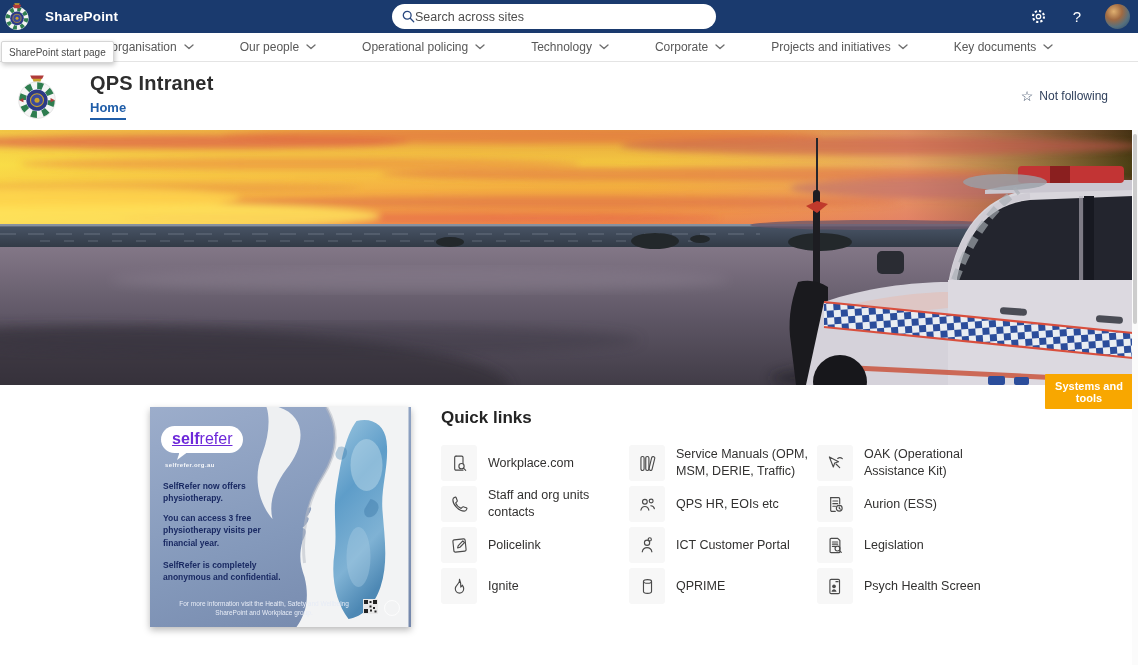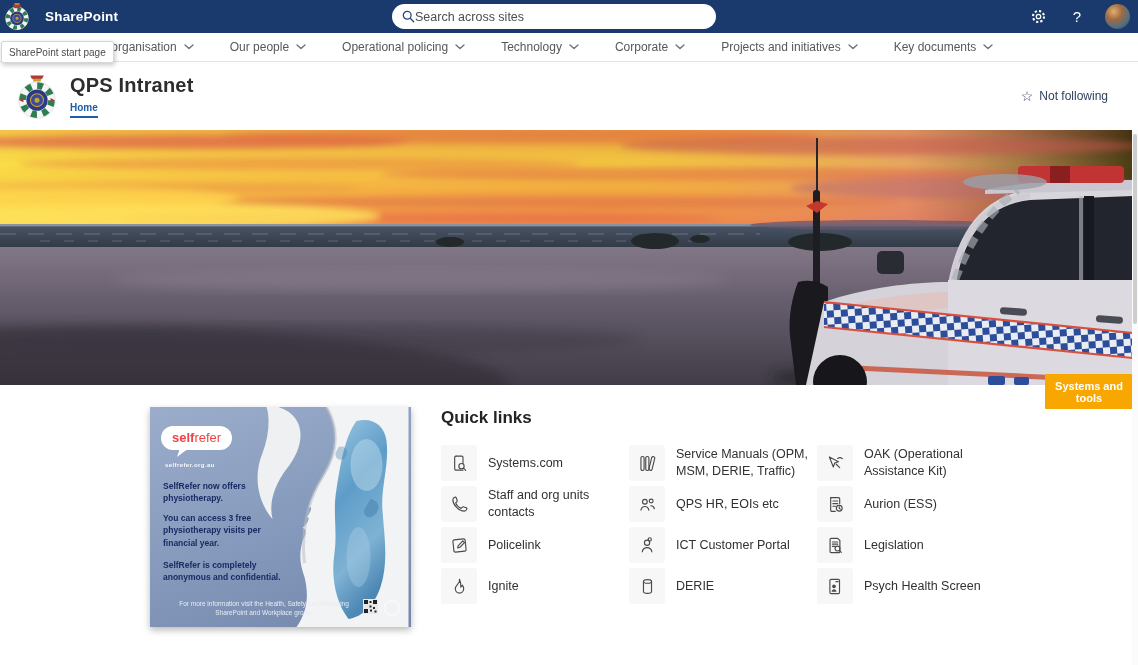--- a/index.html
+++ b/index.html
@@ -16,33 +16,33 @@
                      color:#333; font-family:"Liberation Sans", sans-serif; }
   .searchbox input::placeholder { color:#4d4d4d; }
   .tb-right { margin-left:auto; display:flex; align-items:center; gap:17px; padding-right:8px; }
   .tb-iconbtn { color:#fff; display:flex; align-items:center; justify-content:center; width:22px; height:22px; cursor:pointer; }
   .help-glyph { font-size:15px; color:#fff; }
   .avatar { width:25px; height:25px; border-radius:50%;
             background:radial-gradient(circle at 35% 30%, #e0b070 0%, #a06a42 35%, #55707f 65%, #2e4460 100%); }
 
   
   .navbar { height:29px; background:#fff; border-bottom:1px solid #e4e4e4; display:flex; align-items:center;
-            padding-left:88px; gap:36px; position:relative; }
+            padding-left:88px; gap:46px; position:relative; }
   .nav-item { display:flex; align-items:center; gap:7px; font-size:12px; color:#585858; cursor:pointer; white-space:nowrap; }
   .chev svg { display:block; }
   .start-tooltip { position:absolute; left:1px; top:8px; height:22px; background:#fff; border:1px solid #d6d6d6;
                    box-shadow:1px 2px 5px rgba(0,0,0,.22); border-radius:2px; display:flex; align-items:center;
                    padding:0 7px; font-size:10px; color:#4a4a4a; z-index:6; white-space:nowrap; }
 
   
-  .site-header { height:68px; display:flex; align-items:center; padding:0 16px; background:#fff; }
+  .site-header { height:68px; display:flex; align-items:center; padding:0 16px; background:#fff;gap:20px; }
   .site-logo { width:42px; height:46px; margin-top:2px; }
   .site-info { margin-left:12px; }
   .site-title { font-size:20px; font-weight:bold; color:#2d2d2d; letter-spacing:.2px; }
-  .site-tab { display:inline-block; margin-top:5px; font-size:10px; font-weight:bold; color:#1f5da8;
+  .site-tab { display:inline-block; margin-top:5px; font-size:13px; font-weight:bold; color:#1f5da8;
               border-bottom:2.5px solid #1f5da8; padding-bottom:3px; cursor:pointer; }
   .follow { margin-left:auto; margin-right:14px; display:flex; align-items:center; gap:6px; font-size:12px;
             color:#30405c; cursor:pointer; }
   .star { font-size:14px; color:#3a4a63; line-height:1; }
 
   
   .hero { height:255px; width:1133px; position:relative; overflow:hidden; background:#e8a93f; }
   .hero svg.scene { position:absolute; inset:0; width:100%; height:100%; }
 
   .systems-btn { position:absolute; top:374px; right:5px; width:88px; height:35px; background:#f8a700;
@@ -55,21 +55,21 @@
 
   
   .content { display:flex; padding:22px 0 0 150px; background:#fff; }
 
   
   .poster { width:261px; height:220px; position:relative; overflow:hidden; flex:none;
             background:linear-gradient(160deg,#9cadcb 0%, #8499bb 55%, #7487ab 100%);
             box-shadow:0 3px 7px rgba(0,0,0,.28); }
   .poster .face-svg { position:absolute; right:0; top:0; height:220px; width:175px; }
   .bubble { position:absolute; left:11px; top:19px; background:#fff; border-radius:14px; padding:4px 11px 5px;
-            font-size:13px; color:#ef4444; z-index:2; }
+            font-size:16px; color:#6d28d9; z-index:2;text-decoration:underline; }
   .bubble:after { content:""; position:absolute; left:18px; bottom:-7px; border:6px solid transparent;
                   border-top-color:#fff; border-left-color:#fff; transform:skewX(-18deg); }
   .bubble b { font-weight:bold; }
   .brand-sub { position:absolute; left:15px; top:55px; font-size:6px; letter-spacing:.4px;
                color:rgba(255,255,255,.92); z-index:2; font-weight:bold; }
   .poster p { position:absolute; left:13px; width:122px; font-size:8.5px; font-weight:bold;
               color:#1a2a63; line-height:1.45; z-index:2; }
   .poster .p1 { top:73px; }
   .poster .p2 { top:105px; }
   .poster .p3 { top:152px; }
@@ -366,21 +366,21 @@
     <div class="ql-grid">
         <div class="ql-item">
           <div class="ql-icon">
             <svg viewBox="0 0 24 24">
               <path d="M8 3.5h6.5A1.5 1.5 0 0 1 16 5v7" fill="none" stroke="#4a4a4a" stroke-width="1.3" stroke-linecap="round" stroke-linejoin="round"></path>
               <path d="M16 19.6H8A1.5 1.5 0 0 1 6.5 18.1V5A1.5 1.5 0 0 1 8 3.5" fill="none" stroke="#4a4a4a" stroke-width="1.3" stroke-linecap="round" stroke-linejoin="round"></path>
               <circle cx="14.3" cy="15" r="3" fill="none" stroke="#4a4a4a" stroke-width="1.3" stroke-linecap="round" stroke-linejoin="round"></circle>
               <path d="m16.5 17.3 2.6 2.6" fill="none" stroke="#4a4a4a" stroke-width="1.3" stroke-linecap="round" stroke-linejoin="round"></path>
             </svg>
           </div>
-          <span class="ql-label">Systems.com</span>
+          <span class="ql-label">Workplace.com</span>
         </div>
         <div class="ql-item">
           <div class="ql-icon">
             <svg viewBox="0 0 24 24">
               <rect x="4.5" y="4" width="3.6" height="16" rx="1.6" fill="none" stroke="#4a4a4a" stroke-width="1.3" stroke-linecap="round" stroke-linejoin="round"></rect>
               <rect x="10" y="4" width="3.6" height="16" rx="1.6" fill="none" stroke="#4a4a4a" stroke-width="1.3" stroke-linecap="round" stroke-linejoin="round"></rect>
               <g transform="rotate(14 17 12)">
                 <rect x="15.2" y="4" width="3.6" height="16" rx="1.6" fill="none" stroke="#4a4a4a" stroke-width="1.3" stroke-linecap="round" stroke-linejoin="round"></rect>
               </g>
             </svg>
@@ -468,21 +468,21 @@
           </div>
           <span class="ql-label">Ignite</span>
         </div>
         <div class="ql-item">
           <div class="ql-icon">
             <svg viewBox="0 0 24 24">
               <ellipse cx="12" cy="6.2" rx="4.6" ry="2.1" fill="none" stroke="#4a4a4a" stroke-width="1.3" stroke-linecap="round" stroke-linejoin="round"></ellipse>
               <path d="M7.4 6.2v11.6c0 1.2 2.1 2.1 4.6 2.1s4.6-.9 4.6-2.1V6.2" fill="none" stroke="#4a4a4a" stroke-width="1.3" stroke-linecap="round" stroke-linejoin="round"></path>
             </svg>
           </div>
-          <span class="ql-label">DERIE</span>
+          <span class="ql-label">QPRIME</span>
         </div>
         <div class="ql-item">
           <div class="ql-icon">
             <svg viewBox="0 0 24 24">
               <path d="M7 3.8h8.2a1.4 1.4 0 0 1 1.4 1.4v13.6a1.4 1.4 0 0 1-1.4 1.4H7a1.4 1.4 0 0 1-1.4-1.4V5.2A1.4 1.4 0 0 1 7 3.8z" fill="none" stroke="#4a4a4a" stroke-width="1.3" stroke-linecap="round" stroke-linejoin="round"></path>
               <path d="M12.5 6.5h2.5" fill="none" stroke="#4a4a4a" stroke-width="1.3" stroke-linecap="round" stroke-linejoin="round"></path>
               <circle cx="10.3" cy="11.8" r="2.1" fill="#4a4a4a"></circle>
               <path d="M7.4 18c.4-2 1.5-3 2.9-3s2.5 1 2.9 3z" fill="#4a4a4a"></path>
             </svg>
           </div>

